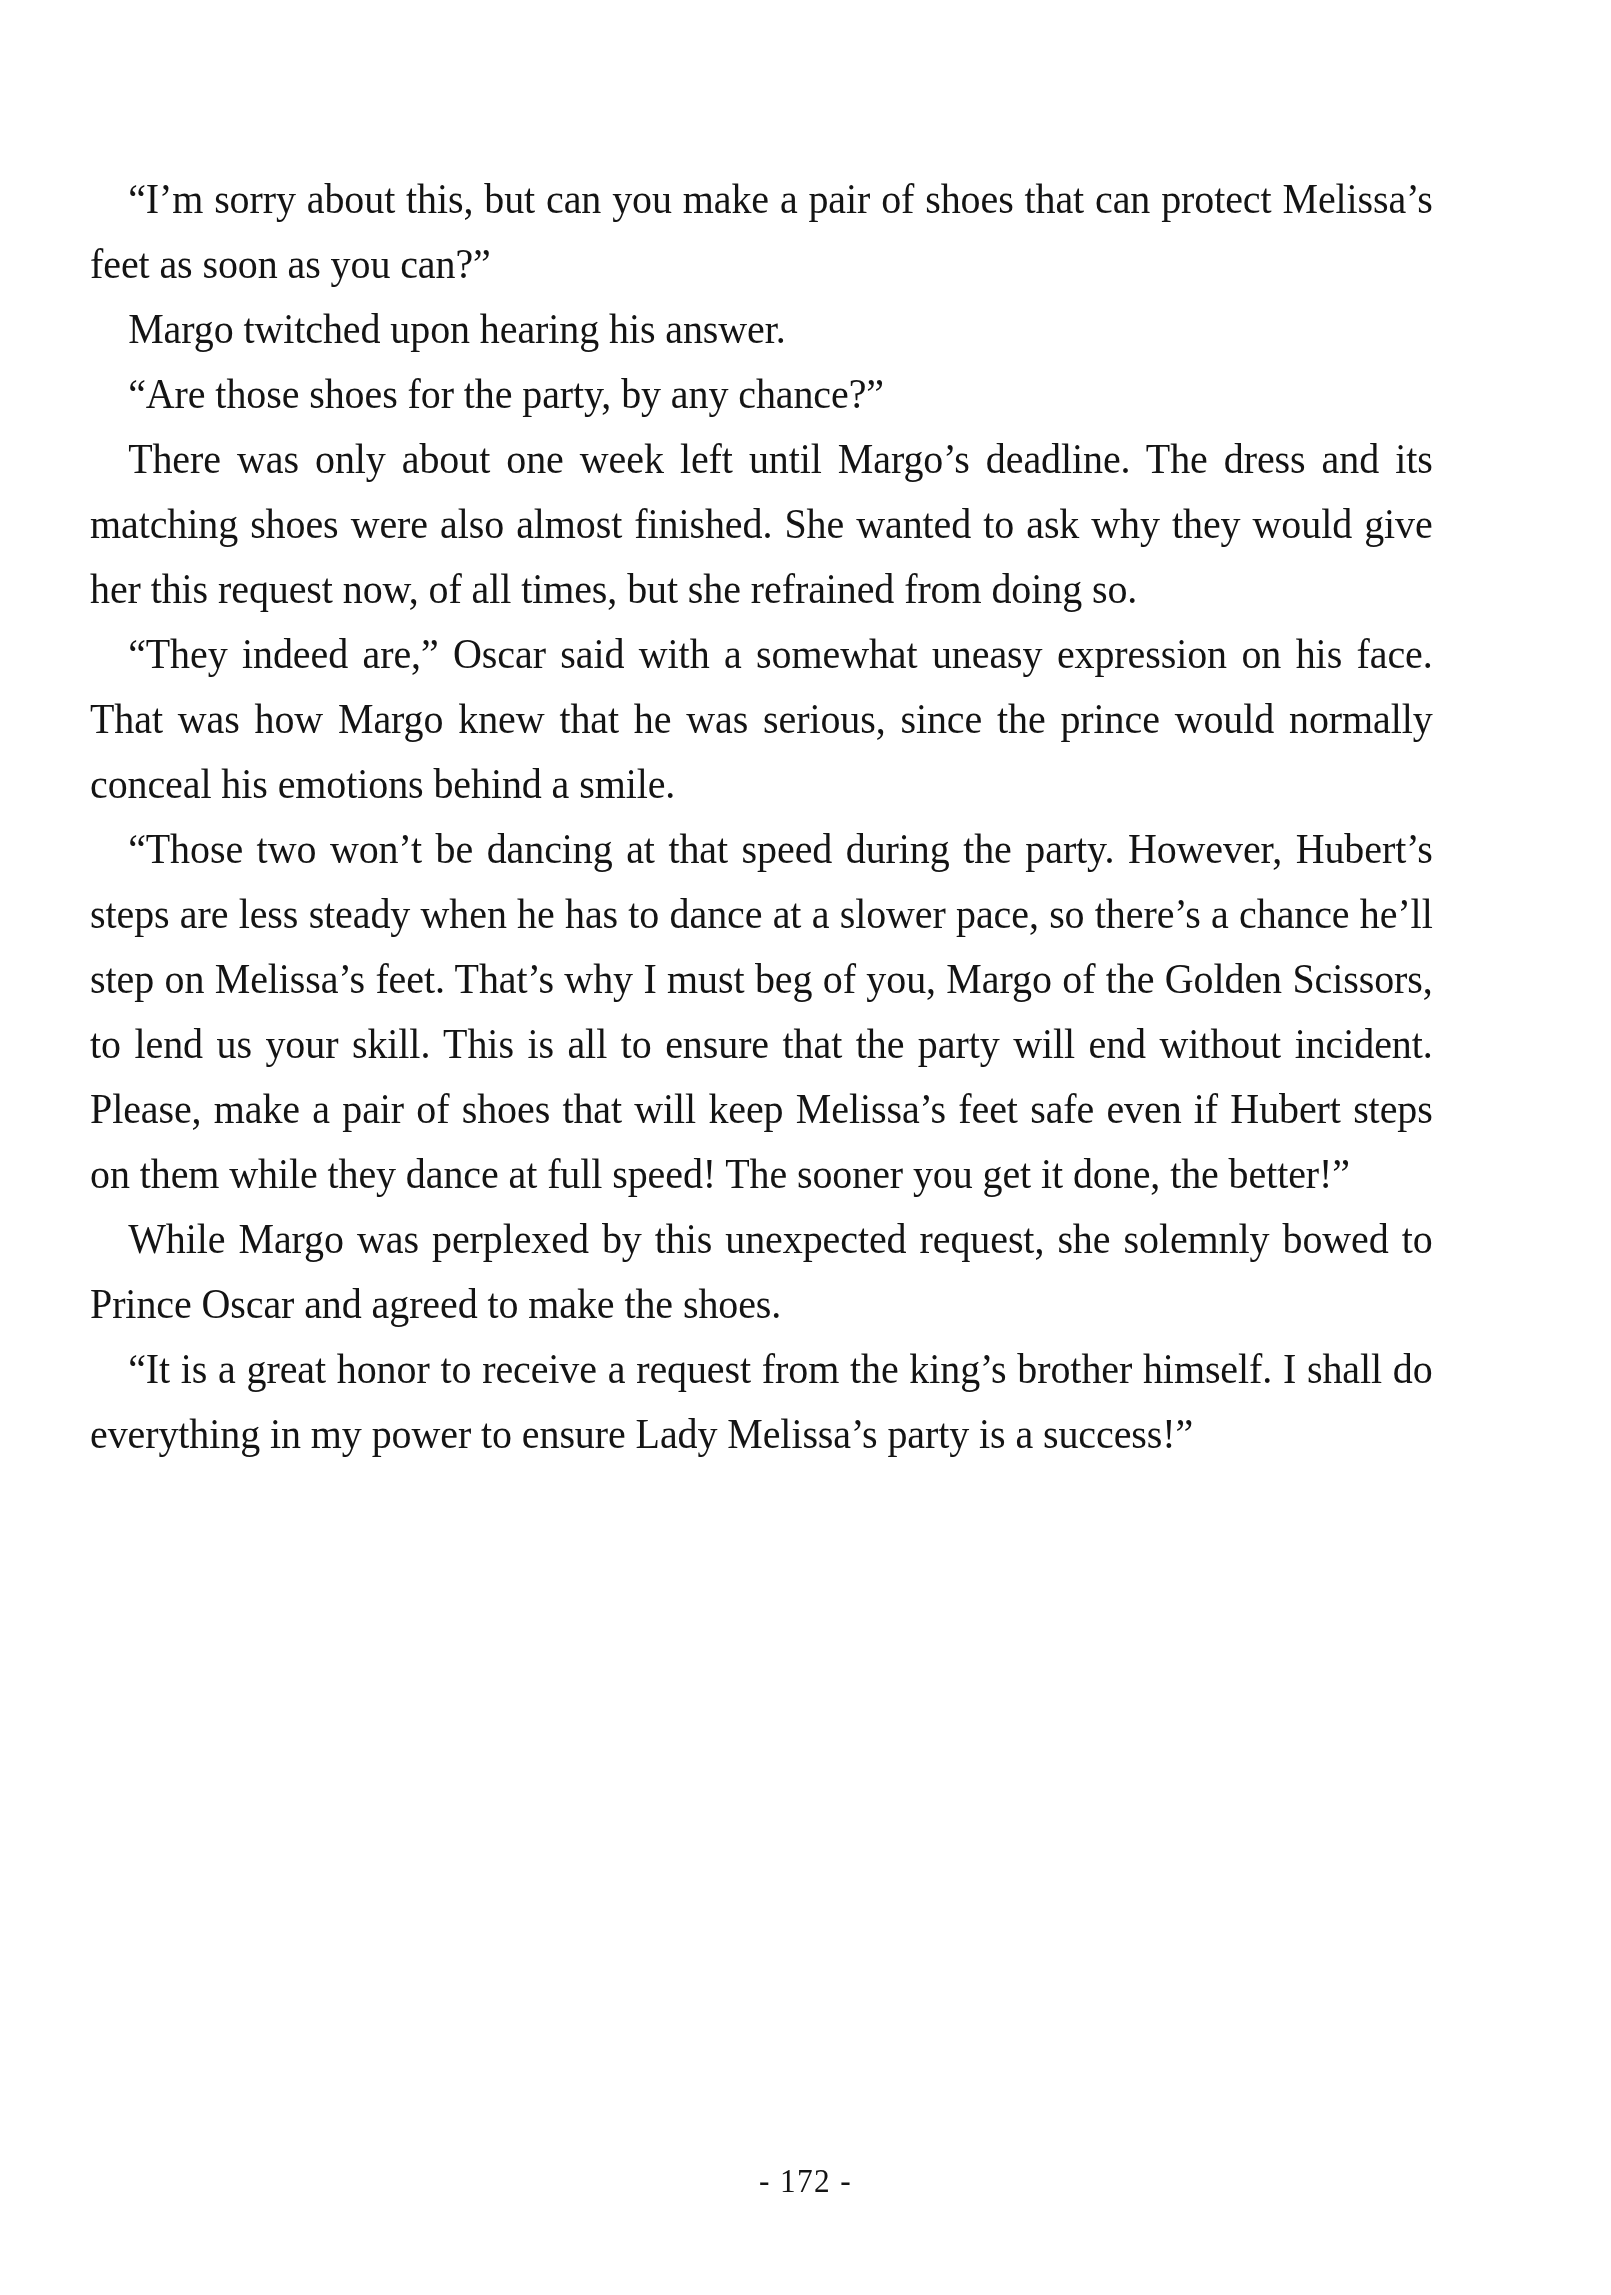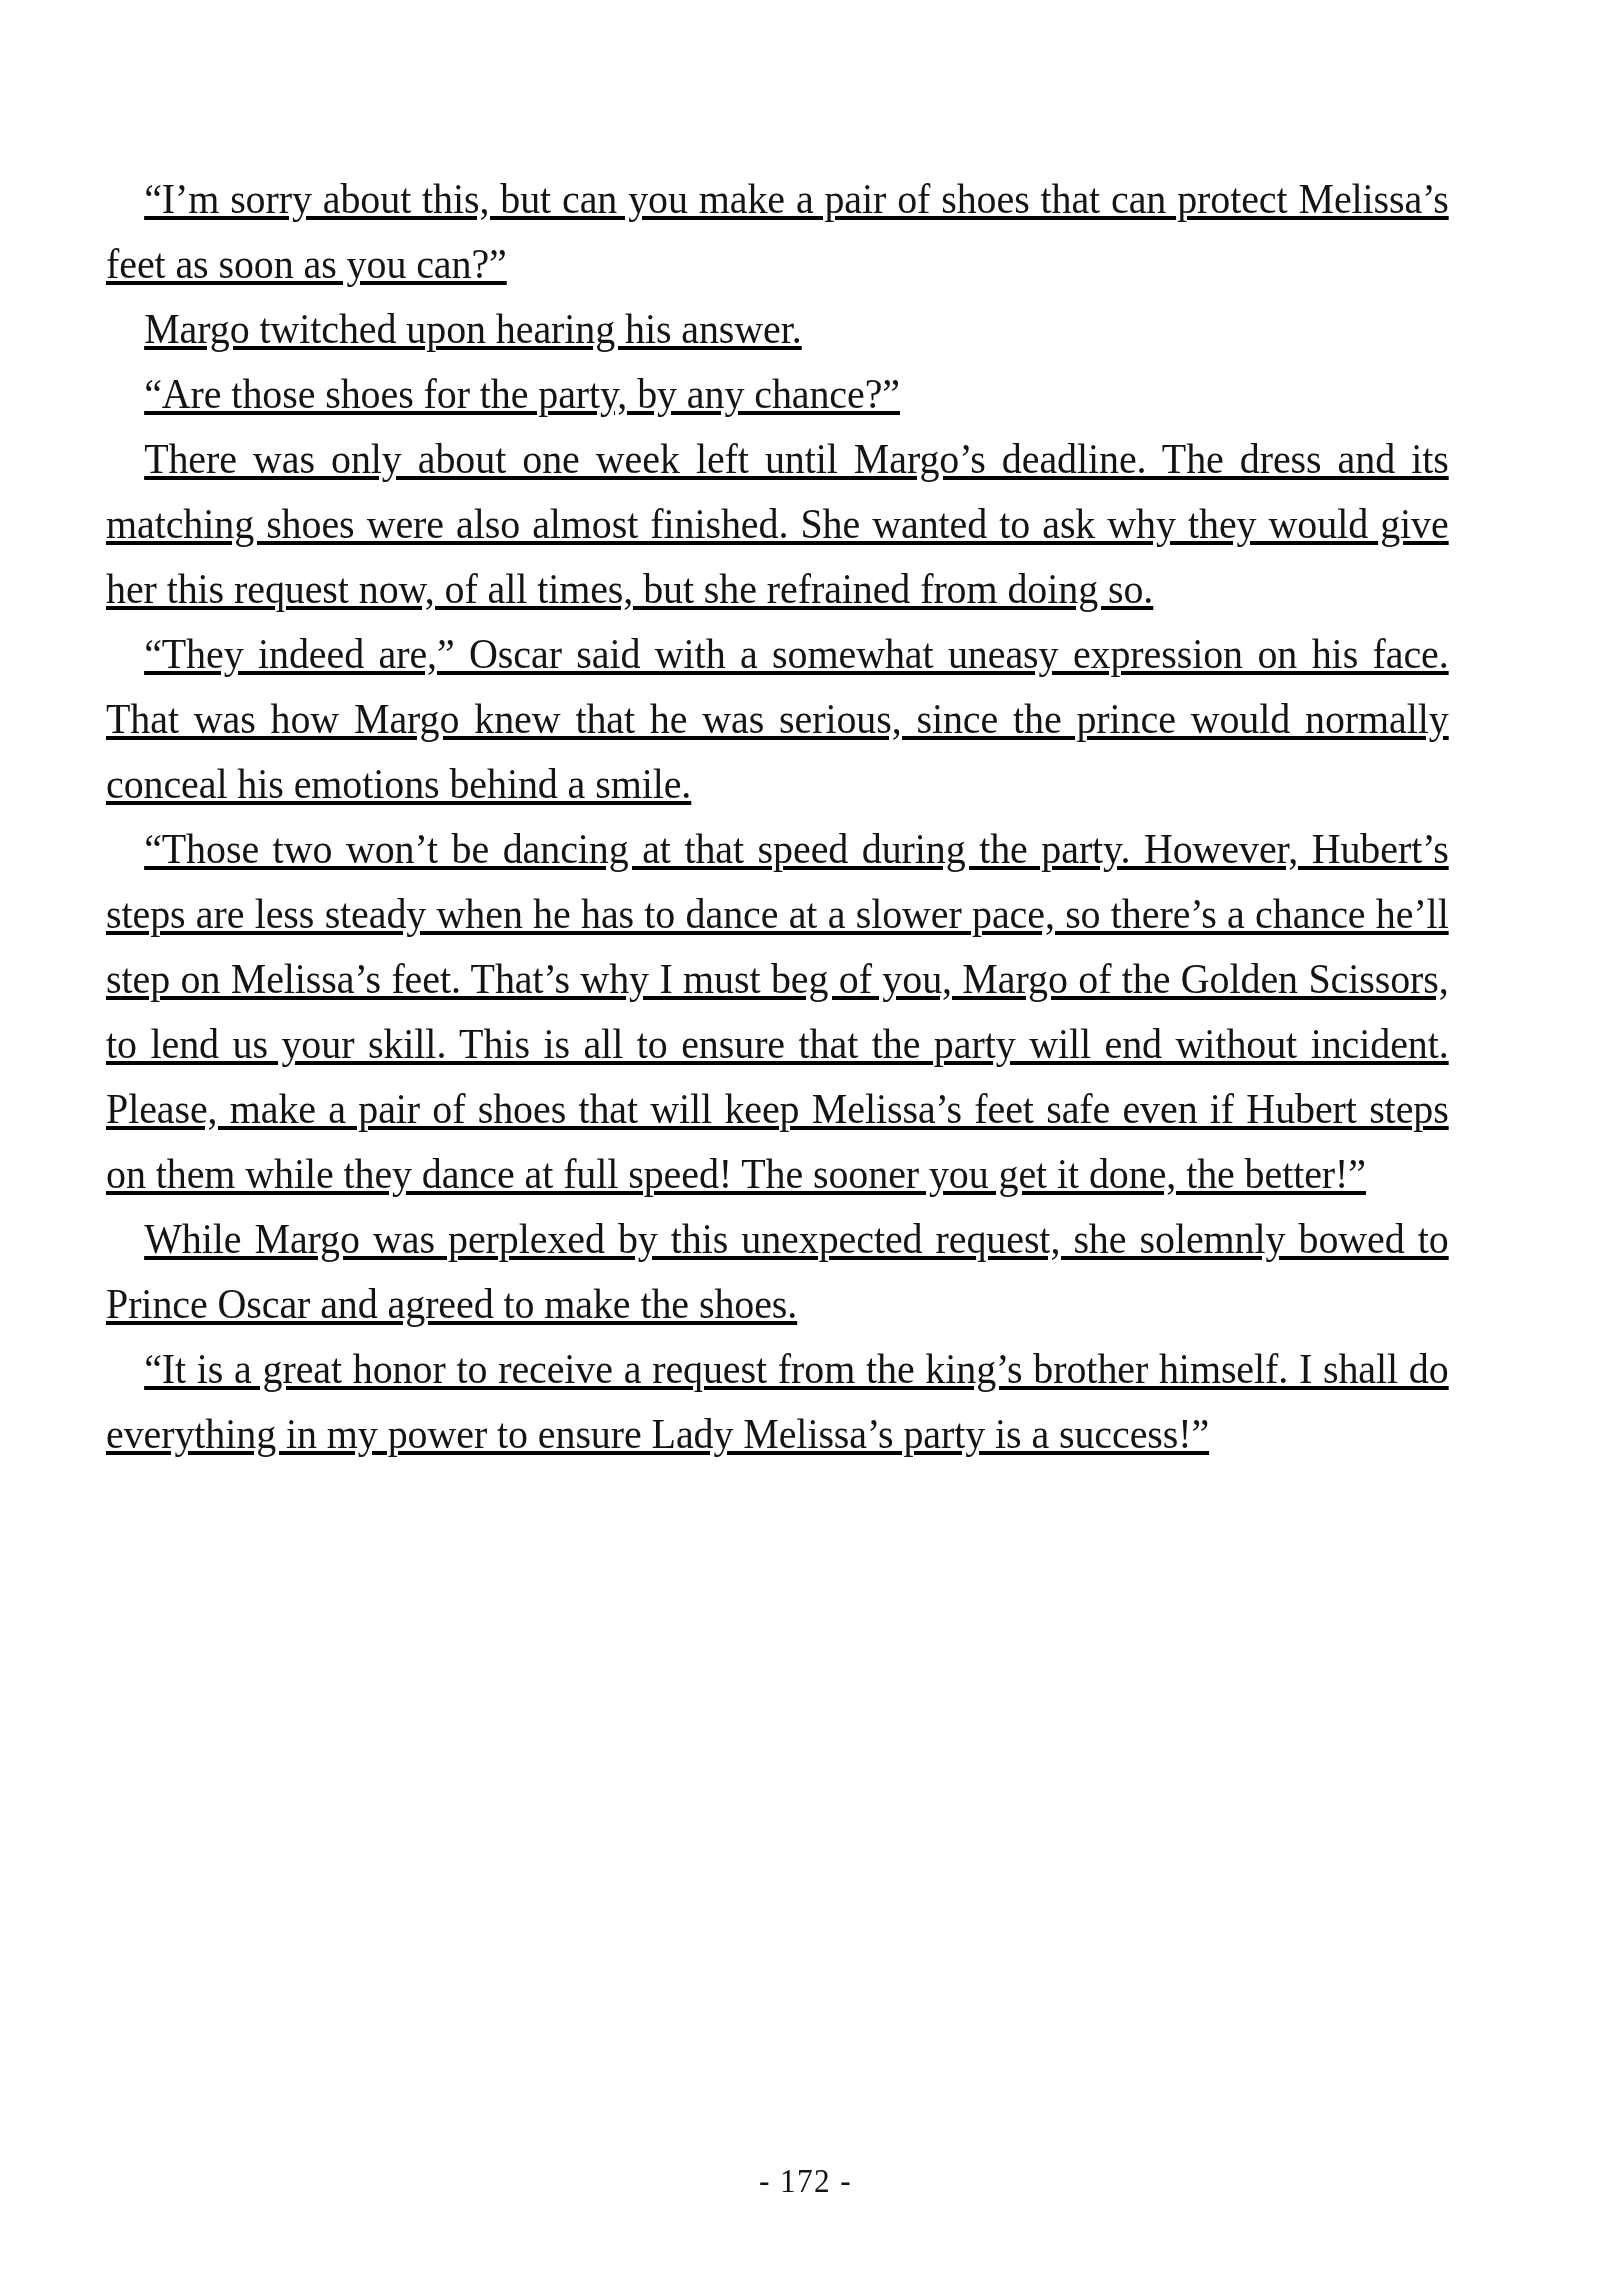--- a/index.html
+++ b/index.html
@@ -13,24 +13,23 @@
     position: relative;
     width: 1611px;
     height: 2295px;
     background: #ffffff;
     overflow: hidden;
     box-sizing: border-box;
   }
 
   .text-block {
     position: absolute;
-    left: 106px;
+    left: 90px;
     top: 166px;
     width: 1343px;
-    text-decoration: underline;
   }
 
   .para {
     margin: 0;
     font-family: "Liberation Serif", "DejaVu Serif", serif;
     font-size: 43px;
     line-height: 65px;
     color: #141414;
     text-align: justify;
     text-justify: inter-word;

